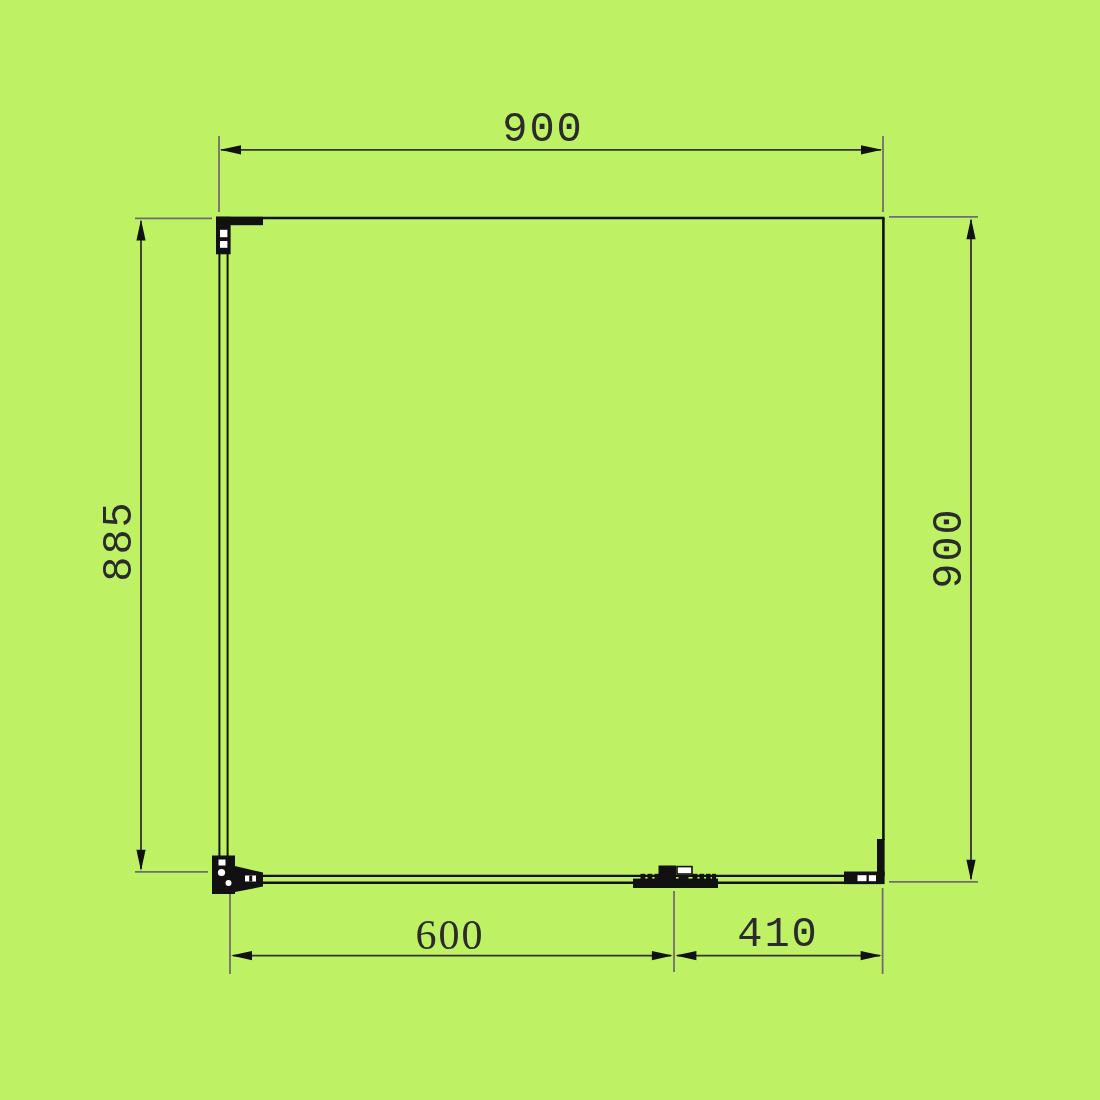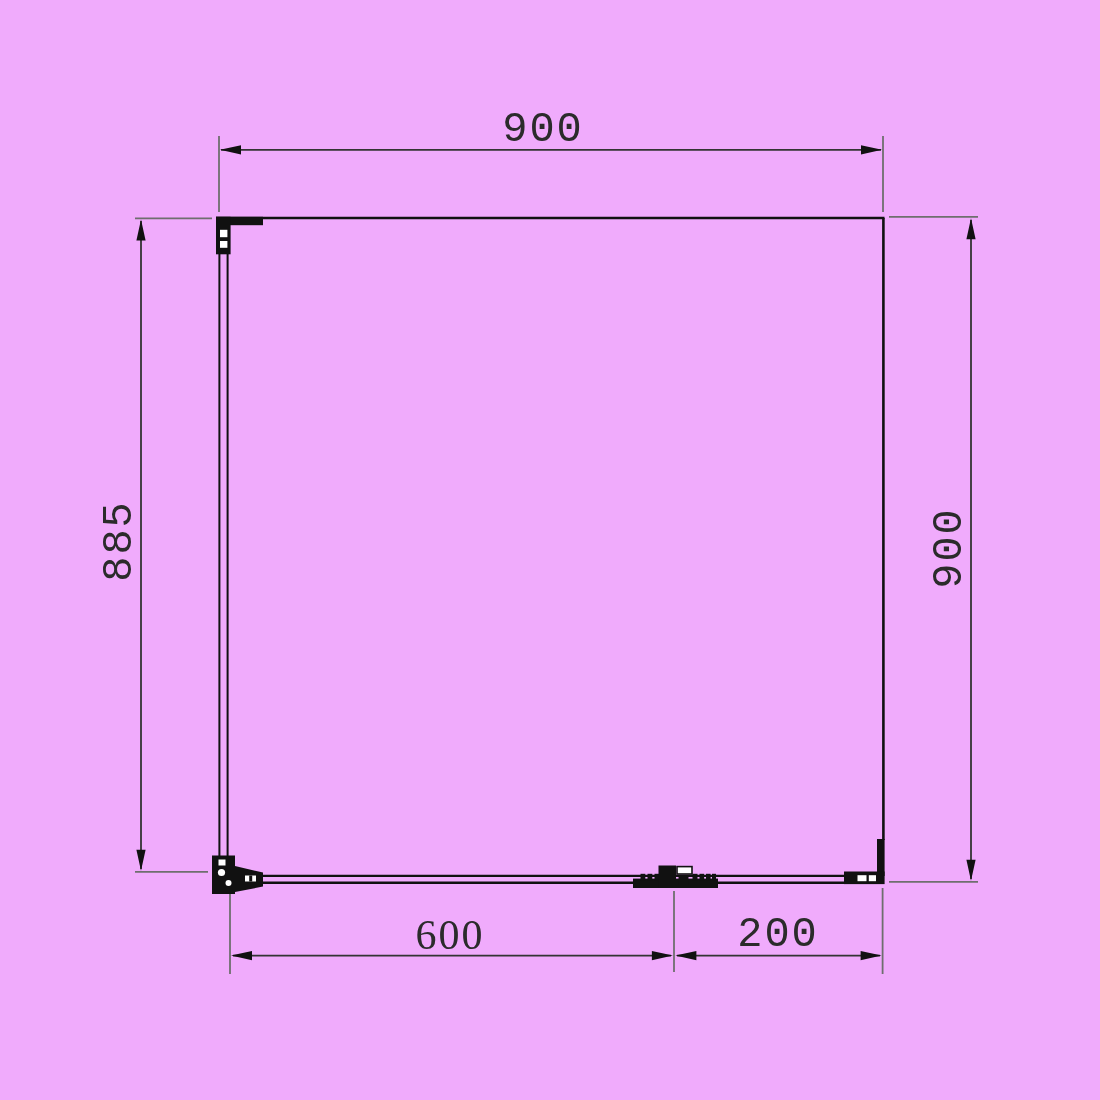--- a/index.html
+++ b/index.html
@@ -4,21 +4,21 @@
 <style>
   html, body {
     margin: 0;
     padding: 0;
     background: #ffffff;
   }
   #canvas {
     position: relative;
     width: 1100px;
     height: 1100px;
-    background: #f0abfc;
+    background: #bef264;
     overflow: hidden;
     font-family: "Liberation Mono", "DejaVu Sans Mono", monospace;
   }
   #drawing-svg {
     position: absolute;
     left: 0;
     top: 0;
   }
   .dim-label {
     position: absolute;
@@ -127,15 +127,15 @@
   </svg>
 
   <div class="dim-label" style="left:543px; top:130px;">900</div>
 
   <div class="dim-label vertical" style="left:120px; top:541px;">885</div>
 
   <div class="dim-label vertical" style="left:950px; top:548px;">900</div>
 
   <div class="dim-label" style="left:450px; top:935px;font-family:Liberation Serif, serif;">600</div>
 
-  <div class="dim-label" style="left:778px; top:935px;">200</div>
+  <div class="dim-label" style="left:778px; top:935px;">410</div>
 
 </div>
 
 </body></html>

